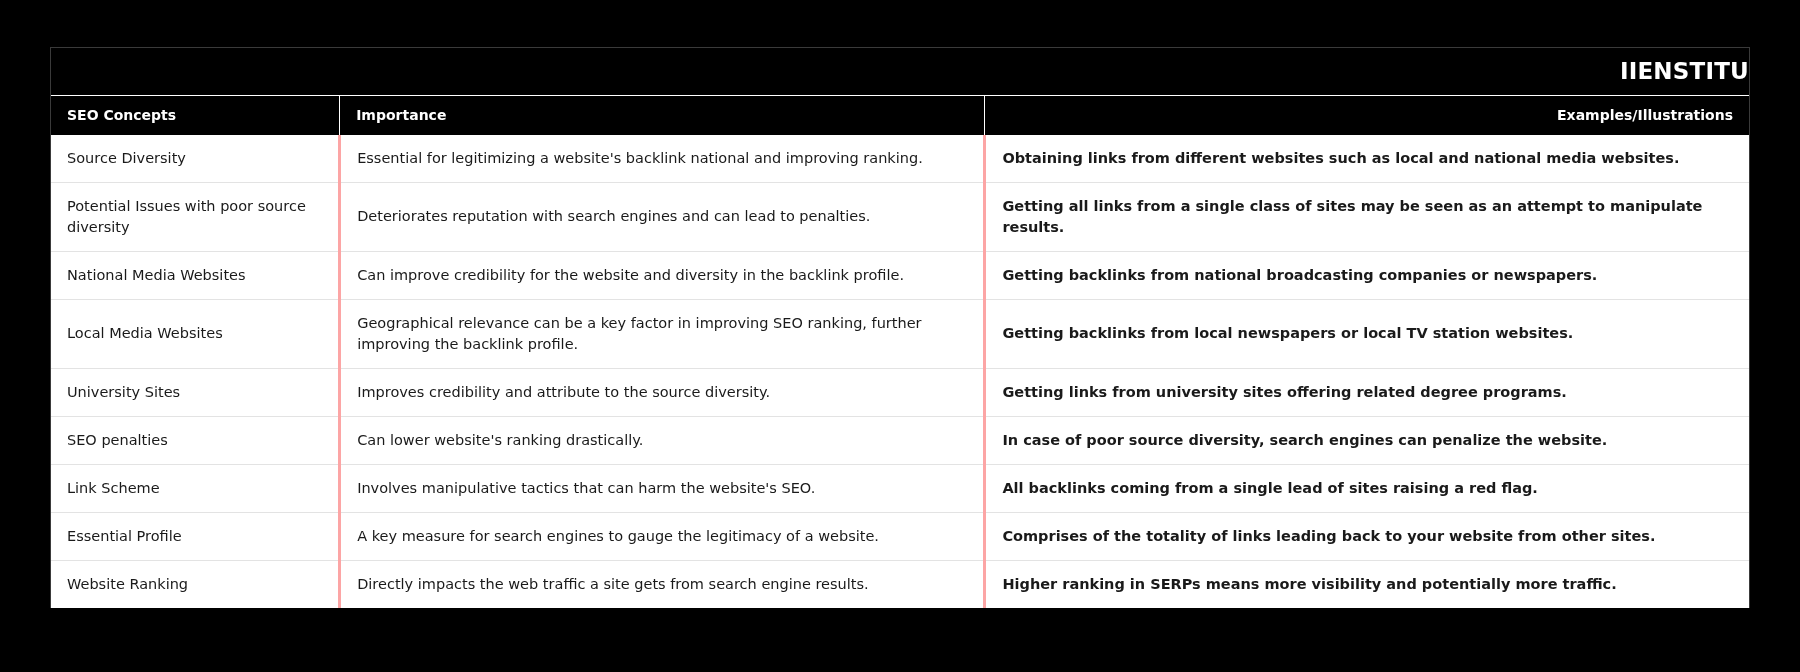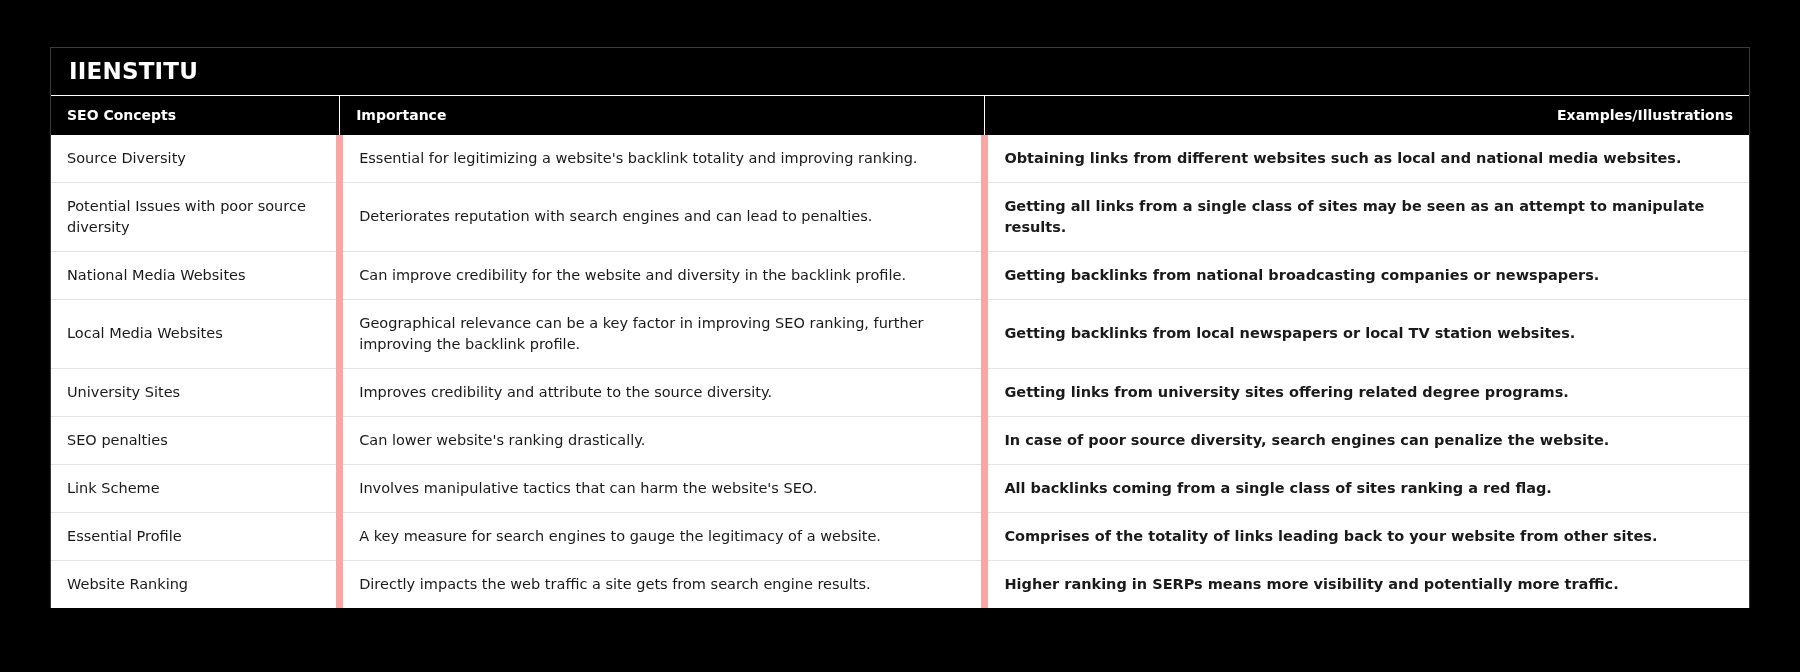--- a/index.html
+++ b/index.html
@@ -33,20 +33,21 @@
     border-bottom: none;
   }
 
   .brand-bar {
     background: #000000;
     height: 48px;
     display: flex;
     align-items: center;
     padding: 0 0 0 18px;
     border-bottom: 1px solid #ffffff;
+    justify-content: flex-end;
   }
   .brand-title {
     color: #ffffff;
     font-size: 23px;
     font-weight: 700;
     letter-spacing: 0.2px;
     line-height: 1;
   }
 
   table.seo {
@@ -68,21 +69,21 @@
     line-height: 1.2;
   }
   table.seo thead th:last-child { border-right: none; text-align: right; }
 
   table.seo tbody td {
     font-size: 14.5px;
     color: #1a1a1a;
     text-align: left;
     padding: 13px 16px 13px 16px;
     border-bottom: 1px solid #e3e3e3;
-    border-right: 7px solid #fca5a5;
+    border-right: 3px solid #fca5a5;
     vertical-align: middle;
     line-height: 1.45;
     background: #ffffff;
   }
   table.seo tbody td:last-child { border-right: none; font-weight: bold; }
   table.seo tbody tr:last-child td { border-bottom: none; }
 
   .col-1 { width: 17.0%; }
   .col-2 { width: 38.0%; }
   .col-3 { width: 45.0%; }
@@ -106,21 +107,21 @@
       <thead>
         <tr>
           <th>SEO Concepts</th>
           <th>Importance</th>
           <th>Examples/Illustrations</th>
         </tr>
       </thead>
       <tbody>
         <tr>
           <td>Source Diversity</td>
-          <td>Essential for legitimizing a website's backlink totality and improving ranking.</td>
+          <td>Essential for legitimizing a website's backlink national and improving ranking.</td>
           <td>Obtaining links from different websites such as local and national media websites.</td>
         </tr>
         <tr>
           <td>Potential Issues with poor source diversity</td>
           <td>Deteriorates reputation with search engines and can lead to penalties.</td>
           <td>Getting all links from a single class of sites may be seen as an attempt to manipulate results.</td>
         </tr>
         <tr>
           <td>National Media Websites</td>
           <td>Can improve credibility for the website and diversity in the backlink profile.</td>
@@ -137,21 +138,21 @@
           <td>Getting links from university sites offering related degree programs.</td>
         </tr>
         <tr>
           <td>SEO penalties</td>
           <td>Can lower website's ranking drastically.</td>
           <td>In case of poor source diversity, search engines can penalize the website.</td>
         </tr>
         <tr>
           <td>Link Scheme</td>
           <td>Involves manipulative tactics that can harm the website's SEO.</td>
-          <td>All backlinks coming from a single class of sites ranking a red flag.</td>
+          <td>All backlinks coming from a single lead of sites raising a red flag.</td>
         </tr>
         <tr>
           <td>Essential Profile</td>
           <td>A key measure for search engines to gauge the legitimacy of a website.</td>
           <td>Comprises of the totality of links leading back to your website from other sites.</td>
         </tr>
         <tr>
           <td>Website Ranking</td>
           <td>Directly impacts the web traffic a site gets from search engine results.</td>
           <td>Higher ranking in SERPs means more visibility and potentially more traffic.</td>

